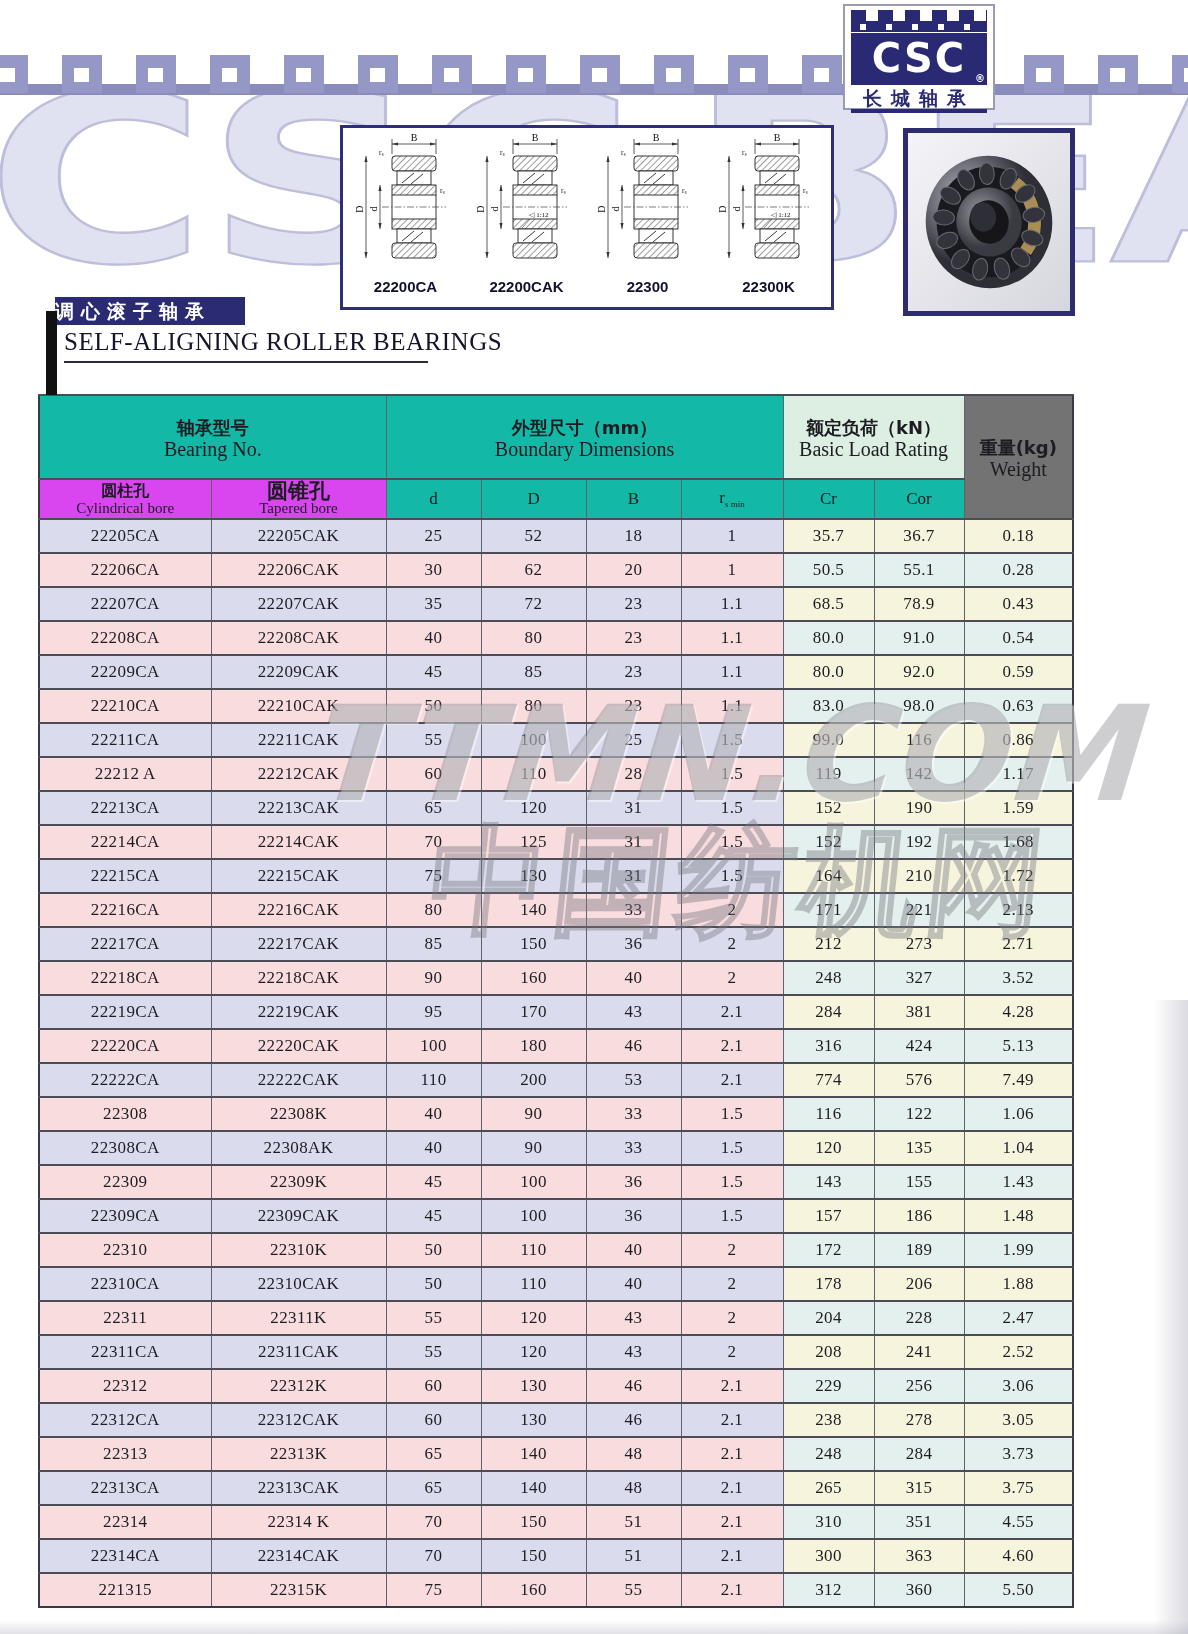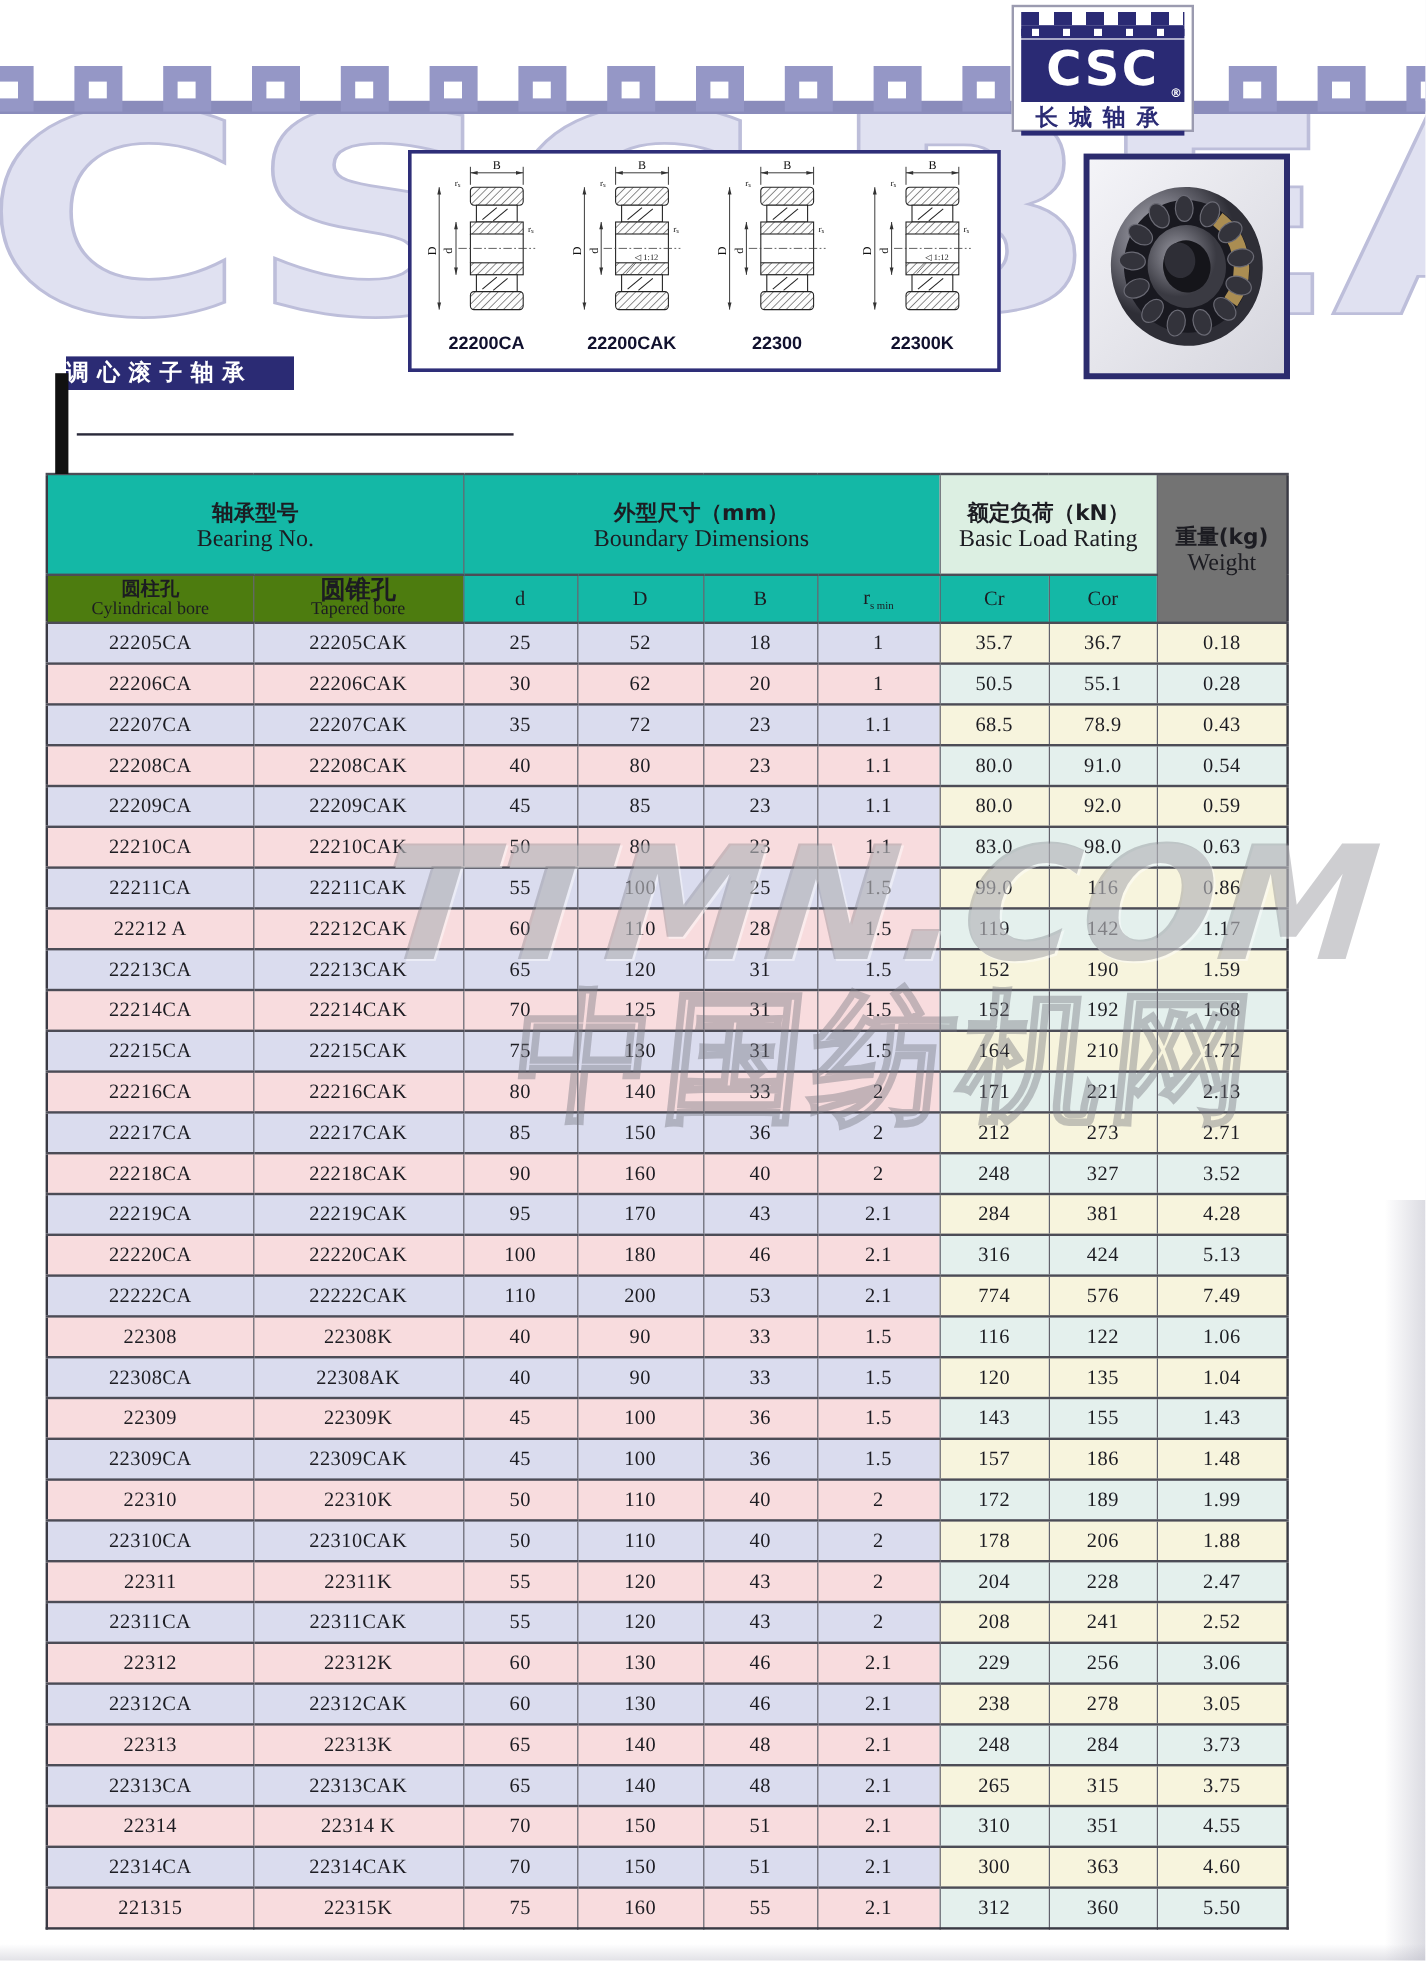--- a/index.html
+++ b/index.html
@@ -60,21 +60,21 @@
   .spec th,.spec td{border:1px solid #61616c;border-top:2px solid #4c4c56;text-align:center;
                     vertical-align:middle;padding:0;color:#1c1c22;}
   .spec td{font-family:"Liberation Serif",serif;font-size:17px;letter-spacing:.4px;}
   .h-cn{font-family:"DejaVu Sans",sans-serif;font-weight:bold;font-size:18px;line-height:24px;}
   .h-en{font-family:"Liberation Serif",serif;font-weight:normal;font-size:20px;line-height:19px;}
   .h-sym{font-family:"Liberation Serif",serif;font-weight:normal;font-size:17px;}
   .h-sub{font-size:9px;}
   .th-lav{background:#14b8a6;}
   .th-green{background:#dcefe2;}
   .th-cream{background:#737373;}
-  .th-pink{background:#4d7c0f;margin-top:16px;}
+  .th-pink{background:#d946ef;margin-top:16px;}
   tr.hrow1{height:84px;} tr.hrow2{height:40px;}
   .row-lav td{background:#dadcee;height:32px;}
   .row-pink td{background:#f8dcde;height:32px;}
   .row-lav td.load-cell{background:#f7f4dd;}
   .row-pink td.load-cell{background:#e4f0ed;}
 
   
   .wm-big{position:absolute;left:318px;top:688px;z-index:9;pointer-events:none;
           font-family:"DejaVu Sans",sans-serif;font-weight:bold;font-style:italic;
           font-size:132px;line-height:1;color:rgba(125,125,135,.38);
@@ -346,20 +346,21 @@
           <ellipse cx="108.1" cy="49.7" rx="7.5" ry="11" fill="#33333b" stroke="#6a6a74" stroke-width="1" transform="rotate(394.6 108.1 49.7)"></ellipse>
           <ellipse cx="122.7" cy="67.2" rx="7.5" ry="11" fill="#33333b" stroke="#6a6a74" stroke-width="1" transform="rotate(422.3 122.7 67.2)"></ellipse>
     <ellipse cx="82" cy="90" rx="33" ry="35" fill="url(#pin)"></ellipse>
     <ellipse cx="82" cy="90" rx="20" ry="22" fill="#15151a"></ellipse>
     <ellipse cx="77" cy="84" rx="13" ry="15" fill="#2e2e36"></ellipse>
   </g>
       </svg></div>
 
   <div class="title-cn">调心滚子轴承</div>
   <div class="title-vbar"></div>
+  <div class="title-en">SELF-ALIGNING ROLLER BEARINGS</div>
   <div class="title-rule"></div>
 
   <table class="spec">
     <colgroup>
       <col style="width:172px">
         <col style="width:175px">
         <col style="width:95px">
       <col style="width:105px">
         <col style="width:95px">
         <col style="width:102px">

